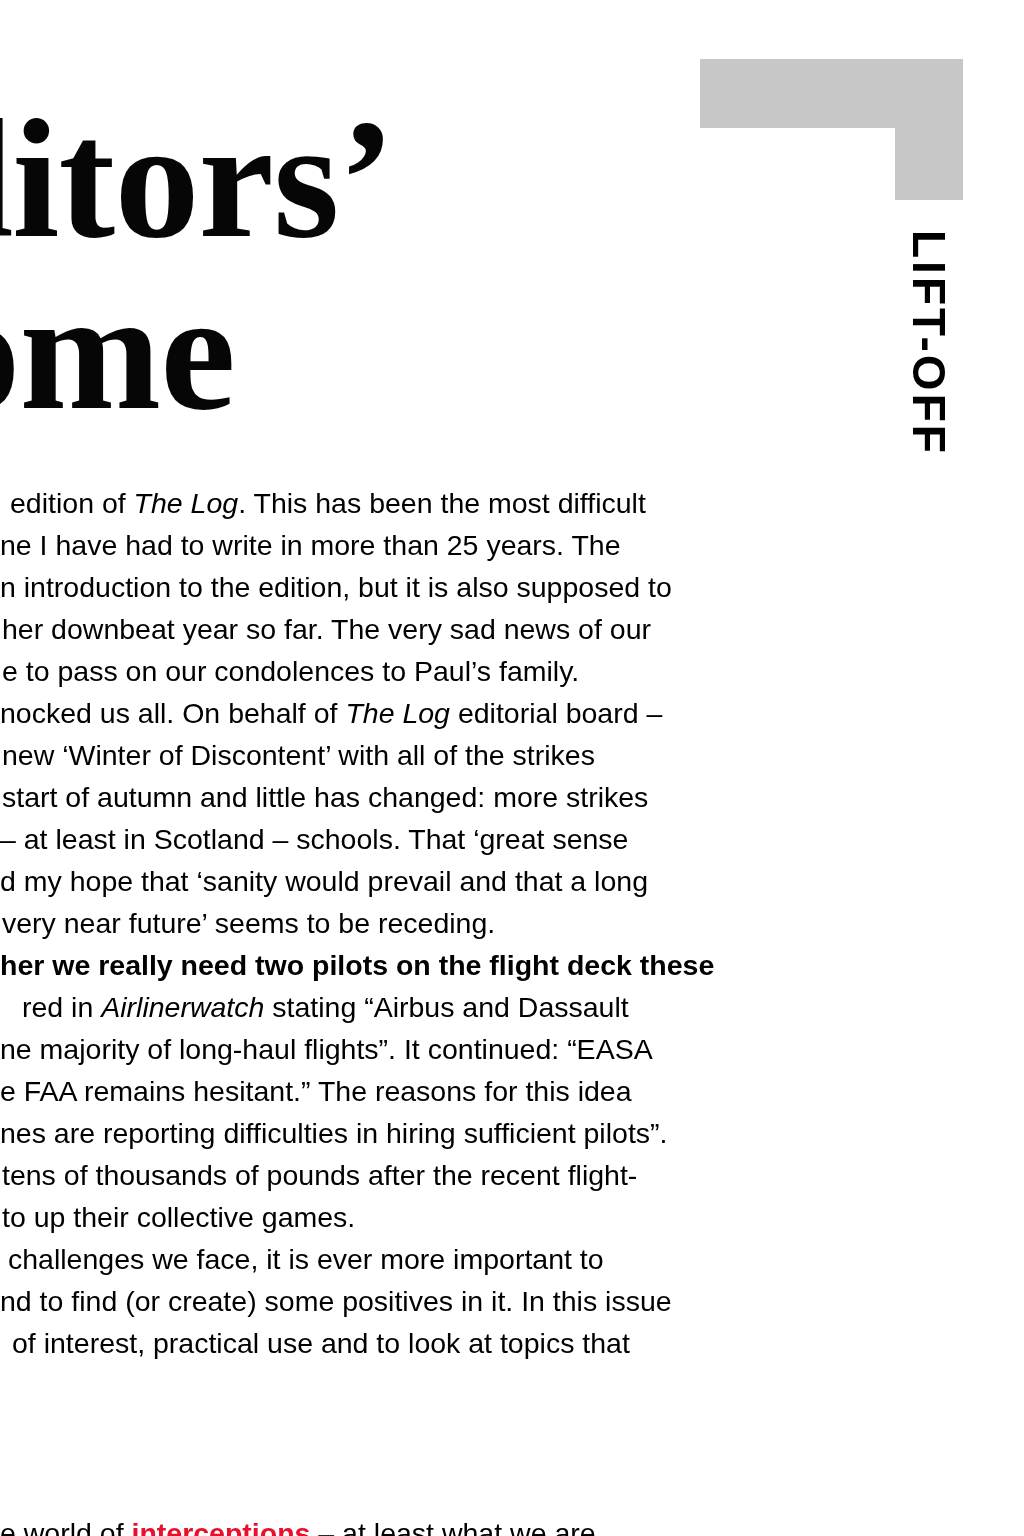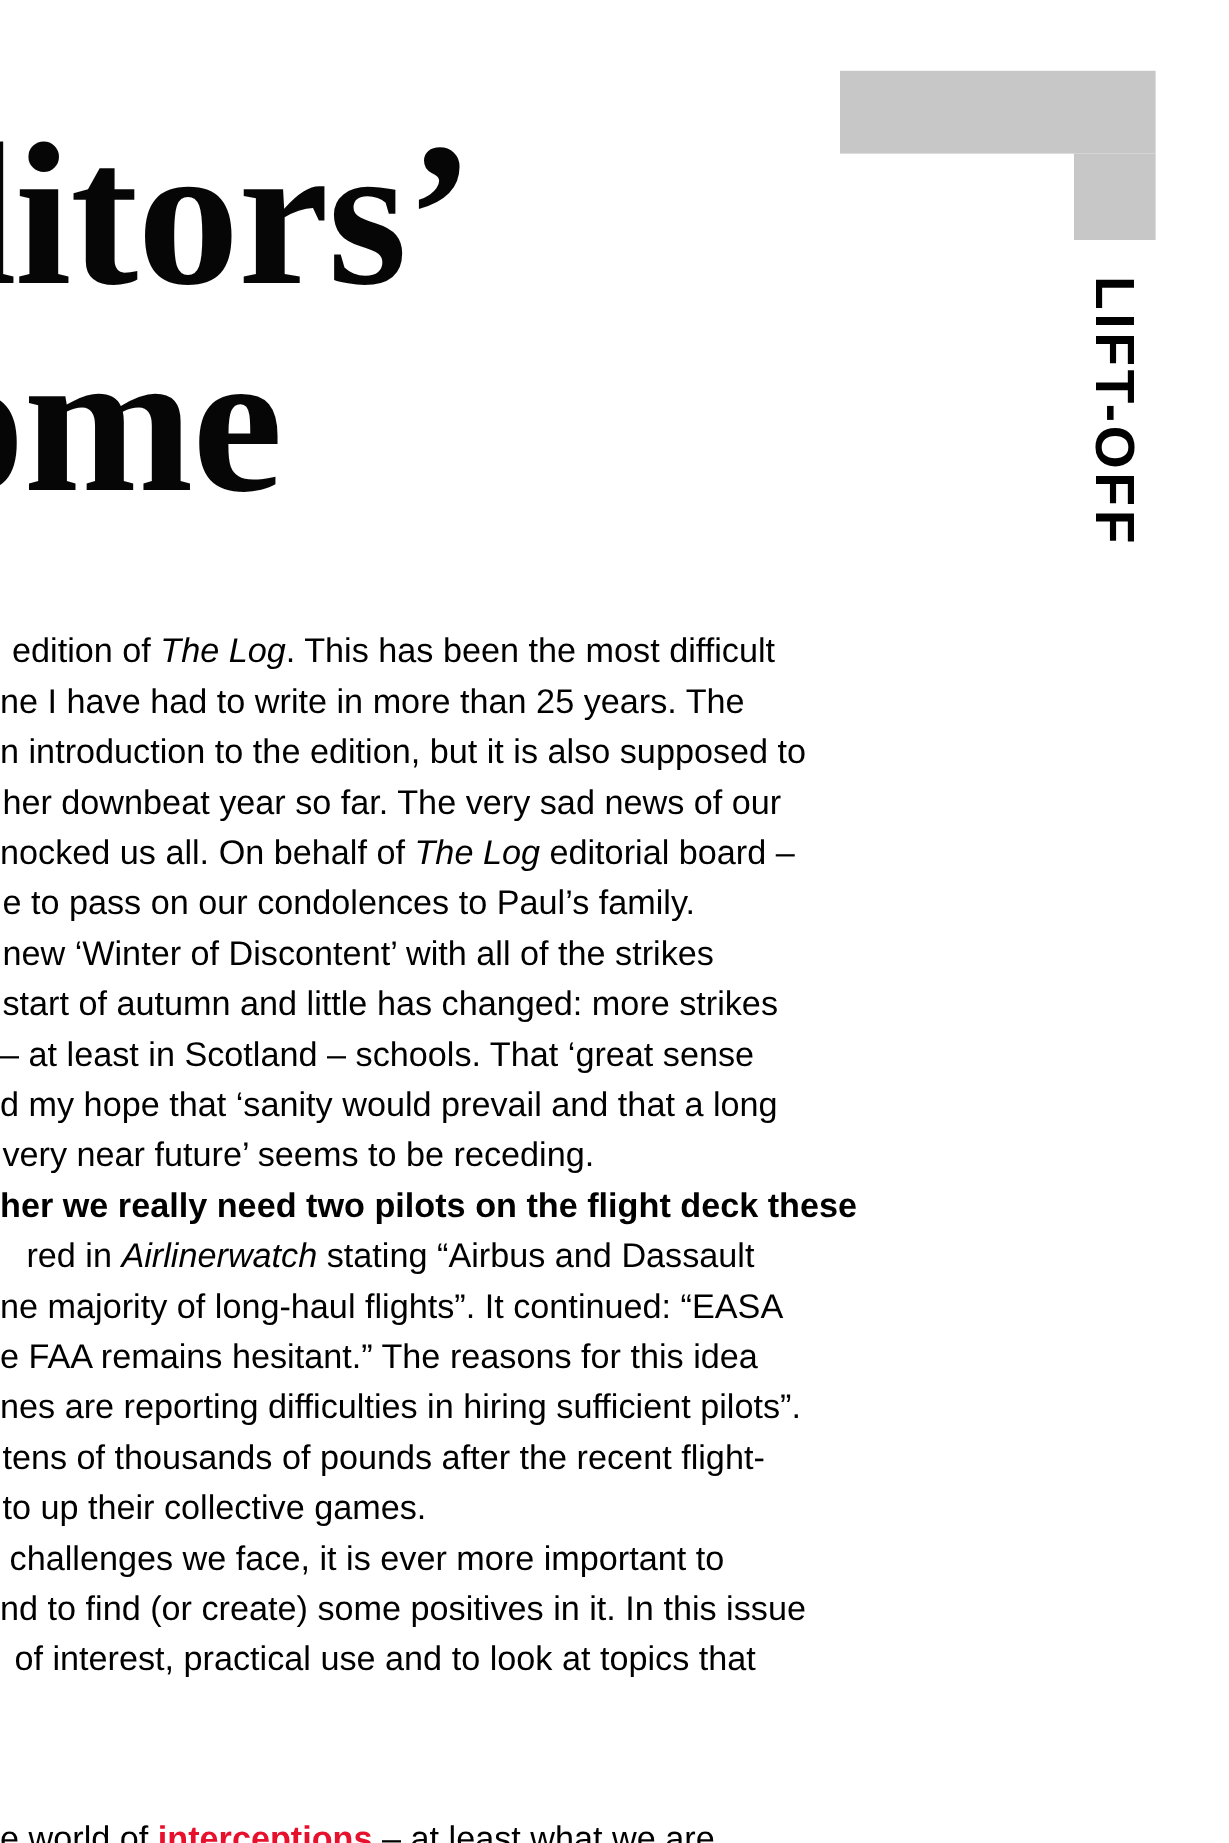--- a/index.html
+++ b/index.html
@@ -52,21 +52,21 @@
     font-size: 46px;
     line-height: 1;
     letter-spacing: 3px;
     white-space: nowrap;
     color: #000;
   }
 
   
   .body-col {
     position: absolute;
-    left: 0; top: 522px;
+    left: 0; top: 482px;
     font-family: "Liberation Sans", sans-serif;
     font-size: 28.5px;
     color: #000;
   }
   .body-line {
     white-space: nowrap;
     height: 42px;
     line-height: 42px;
   }
   .closing-line {
@@ -92,22 +92,22 @@
   <div class="corner-bar"></div>
   <div class="corner-tail"></div>
 
   <div class="section-label">LIFT-OFF</div>
 
   <div class="body-col" id="body-lines">
       <div class="body-line" style="margin-left: 10px;"><span>edition of </span><span class="em">The Log</span><span>. This has been the most difficult</span></div>
       <div class="body-line" style="margin-left: 0px;"><span>ne I have had to write in more than 25 years. The</span></div>
       <div class="body-line" style="margin-left: 0px;"><span>n introduction to the edition, but it is also supposed to</span></div>
       <div class="body-line" style="margin-left: 2px;"><span>her downbeat year so far. The very sad news of our</span></div>
+      <div class="body-line" style="margin-left: 2px;"><span>e to pass on our condolences to Paul’s family.</span></div>
       <div class="body-line" style="margin-left: 0px;"><span>nocked us all. On behalf of </span><span class="em">The Log</span><span> editorial board –</span></div>
-      <div class="body-line" style="margin-left: 2px;"><span>e to pass on our condolences to Paul’s family.</span></div>
       <div class="body-line" style="margin-left: 2px;"><span>new ‘Winter of Discontent’ with all of the strikes</span></div>
       <div class="body-line" style="margin-left: 2px;"><span>start of autumn and little has changed: more strikes</span></div>
       <div class="body-line" style="margin-left: 0px;"><span>– at least in Scotland – schools. That ‘great sense</span></div>
       <div class="body-line" style="margin-left: 0px;"><span>d my hope that ‘sanity would prevail and that a long</span></div>
       <div class="body-line" style="margin-left: 2px;"><span>very near future’ seems to be receding.</span></div>
       <div class="body-line" style="margin-left: 0px; font-weight: bold;"><span>her we really need two pilots on the flight deck these</span></div>
       <div class="body-line" style="margin-left: 0px; padding-left: 22px;"><span>red in </span><span class="em">Airlinerwatch</span><span> stating “Airbus and Dassault</span></div>
       <div class="body-line" style="margin-left: 0px;"><span>ne majority of long-haul flights”. It continued: “EASA</span></div>
       <div class="body-line" style="margin-left: 0px;"><span>e FAA remains hesitant.” The reasons for this idea</span></div>
       <div class="body-line" style="margin-left: 0px;"><span>nes are reporting difficulties in hiring sufficient pilots”.</span></div>

